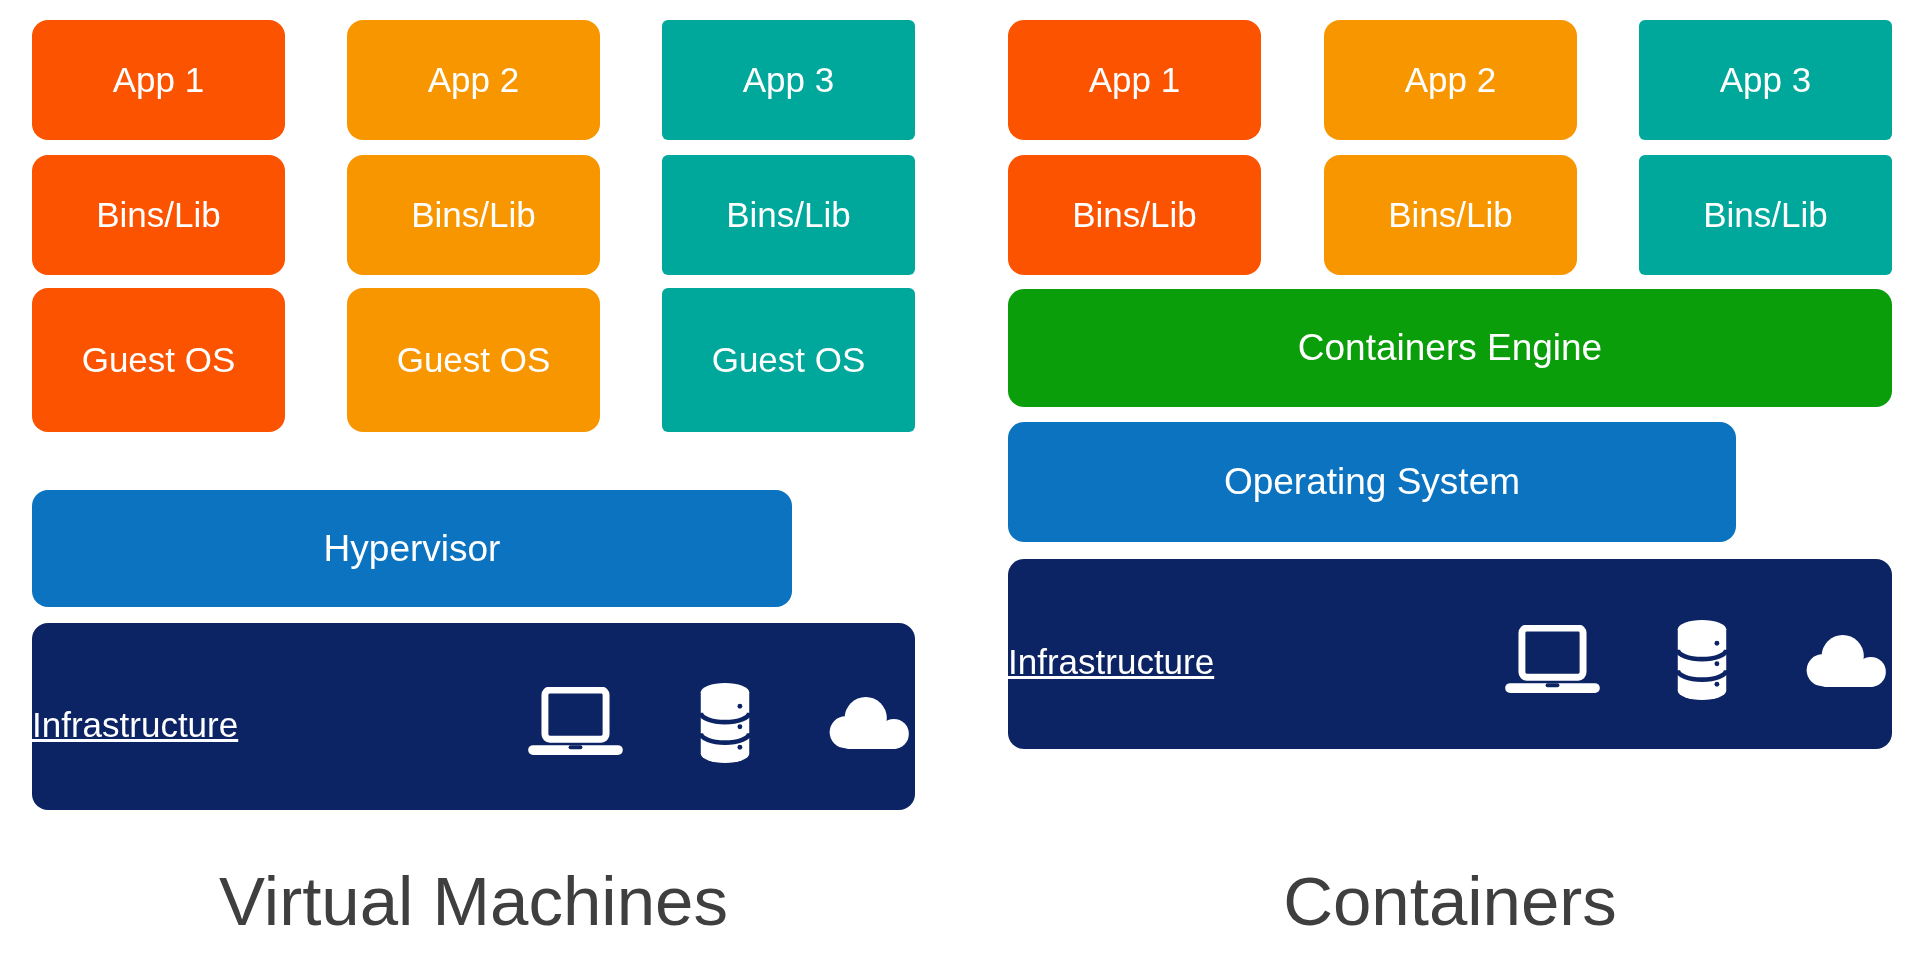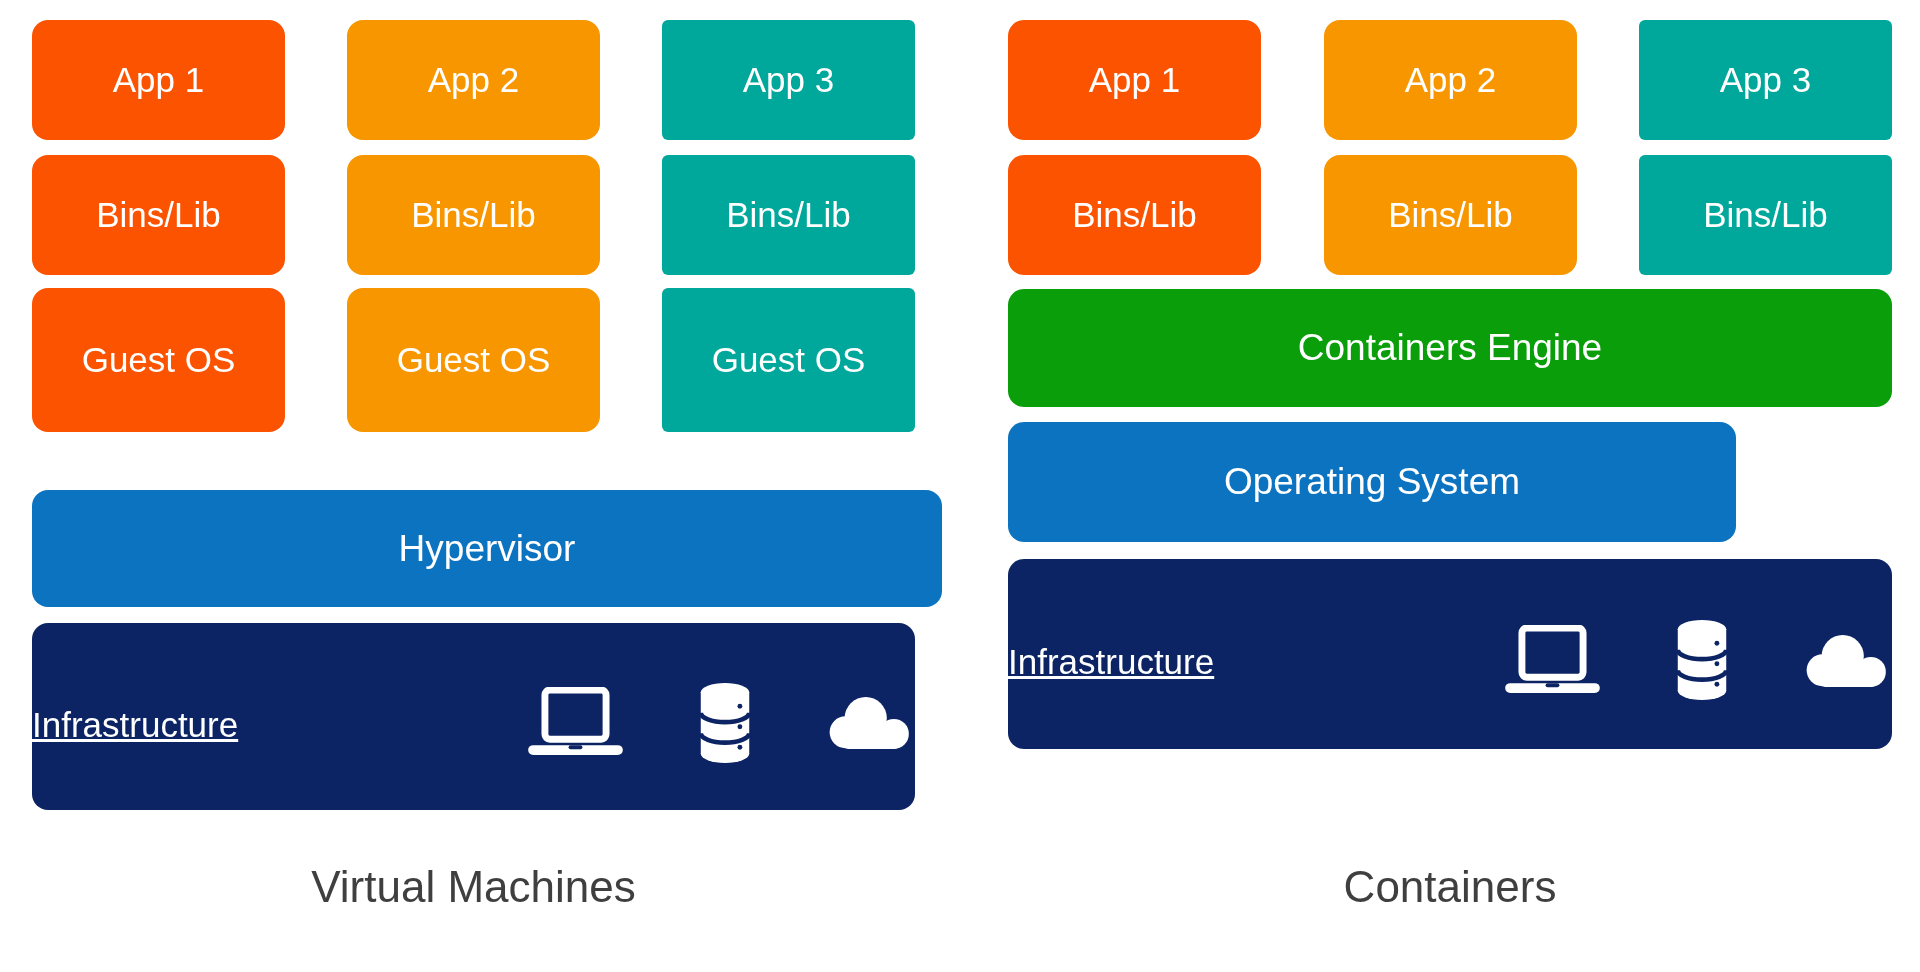--- a/index.html
+++ b/index.html
@@ -19,37 +19,37 @@
   .green{background:var(--green);}
   .bar{position:absolute;border-radius:16px;display:flex;align-items:center;justify-content:center;
        color:#fff;font-size:37px;}
   
   .l-col1{left:32px;width:253px;}
   .l-col2{left:347px;width:253px;}
   .l-col3{left:662px;width:253px;}
   .row-app{top:20px;height:120px;}
   .row-bins{top:155px;height:120px;}
   .row-guest{top:288px;height:144px;}
-  #vm-hypervisor{left:32px;top:490px;width:910px;height:117px;}
+  #vm-hypervisor{left:32px;top:490px;width:760px;height:117px;}
   #vm-infra{left:32px;top:623px;width:883px;height:187px;}
   
   .r-col1{left:1008px;width:253px;}
   .r-col2{left:1324px;width:253px;}
   .r-col3{left:1639px;width:253px;}
   #ct-engine{left:1008px;top:289px;width:884px;height:118px;}
   #ct-os{left:1008px;top:422px;width:728px;height:120px;}
   #ct-infra{left:1008px;top:559px;width:884px;height:190px;}
   
   .infra{flex-direction:row;justify-content:space-between;text-decoration:underline;}
   .infra .infra-label{margin-top:16px;font-size:35px;}
   .icon-row{display:flex;align-items:center;gap:72px;margin-top:12px;}
   .icon-row .icon{display:flex;align-items:center;justify-content:center;}
   
   .diagram-title{
-    position:absolute;top:862px;text-align:center;color:var(--title);font-size:44px;
+    position:absolute;top:862px;text-align:center;color:var(--title);font-size:69px;
   }
   #vm-title{left:32px;width:883px;}
   #ct-title{left:1008px;width:884px;}
 </style>
 </head>
 <body>
 
 <div id="stage">
 
   <div class="box c1 l-col1 row-app">App 1</div>

